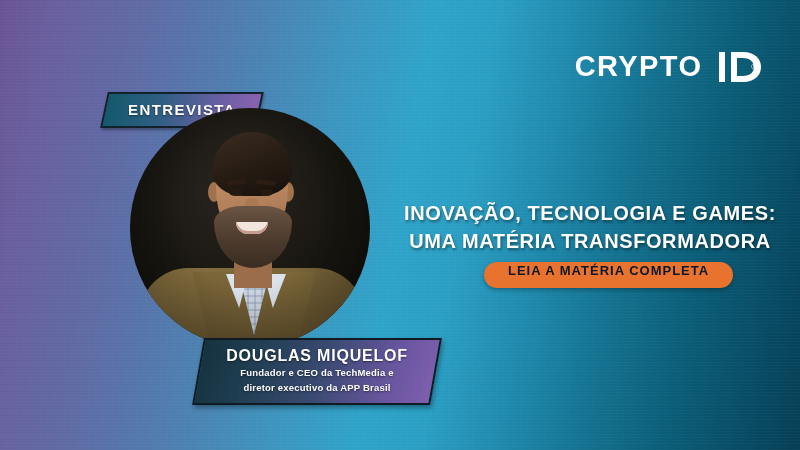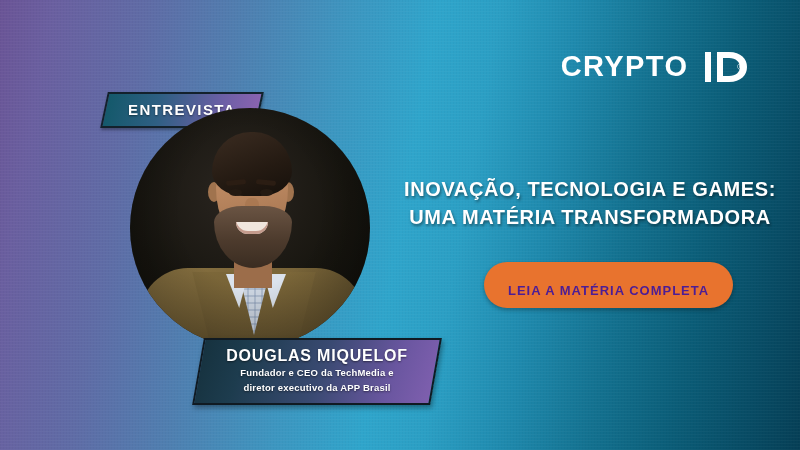--- a/index.html
+++ b/index.html
@@ -34,21 +34,21 @@
     background-image:
       repeating-linear-gradient(0deg, rgba(255,255,255,.5) 0 1px, transparent 1px 3px),
       repeating-linear-gradient(90deg, rgba(0,0,0,.4) 0 1px, transparent 1px 3px);
     pointer-events: none;
   }
 
   
   .logo {
     position: absolute;
     top: 52px;
-    right: 56px;
+    right: 42px;
     display: flex;
     align-items: center;
     color: #ffffff;
     gap: 11px;
   }
   .logo-word {
     font-size: 29px;
     font-weight: bold;
     letter-spacing: 1.4px;
     line-height: 1;
@@ -209,42 +209,42 @@
   .p-shadow {
     position: absolute;
     inset: 0;
     background: radial-gradient(ellipse at 50% 42%, rgba(0,0,0,0) 40%, rgba(0,0,0,.42) 100%);
   }
 
   
   .headline {
     position: absolute;
     left: 388px;
-    top: 176px;
+    top: 200px;
     width: 404px;
     color: #ffffff;
     font-size: 20px;
     font-weight: bold;
     line-height: 1.38;
     letter-spacing: .6px;
     text-align: center;
     text-shadow: 1px 2px 3px rgba(0,0,0,.45);
   }
   .headline .l2 { display: block; }
 
   
   .cta {
     position: absolute;
     left: 484px;
     top: 262px;
-    padding: 21px 24px 10px 24px;
+    padding: 1px 24px 10px 24px;
     background: #e8732e;
     border: none;
     border-radius: 999px;
-    color: #4c1d95;
+    color: #0f172a;
     font-family: "Liberation Sans", sans-serif;
     font-size: 13px;
     font-weight: bold;
     letter-spacing: 1px;
     white-space: nowrap;
     cursor: pointer;
     box-shadow: 0 2px 4px rgba(0,0,0,.3);
   }
 
   

